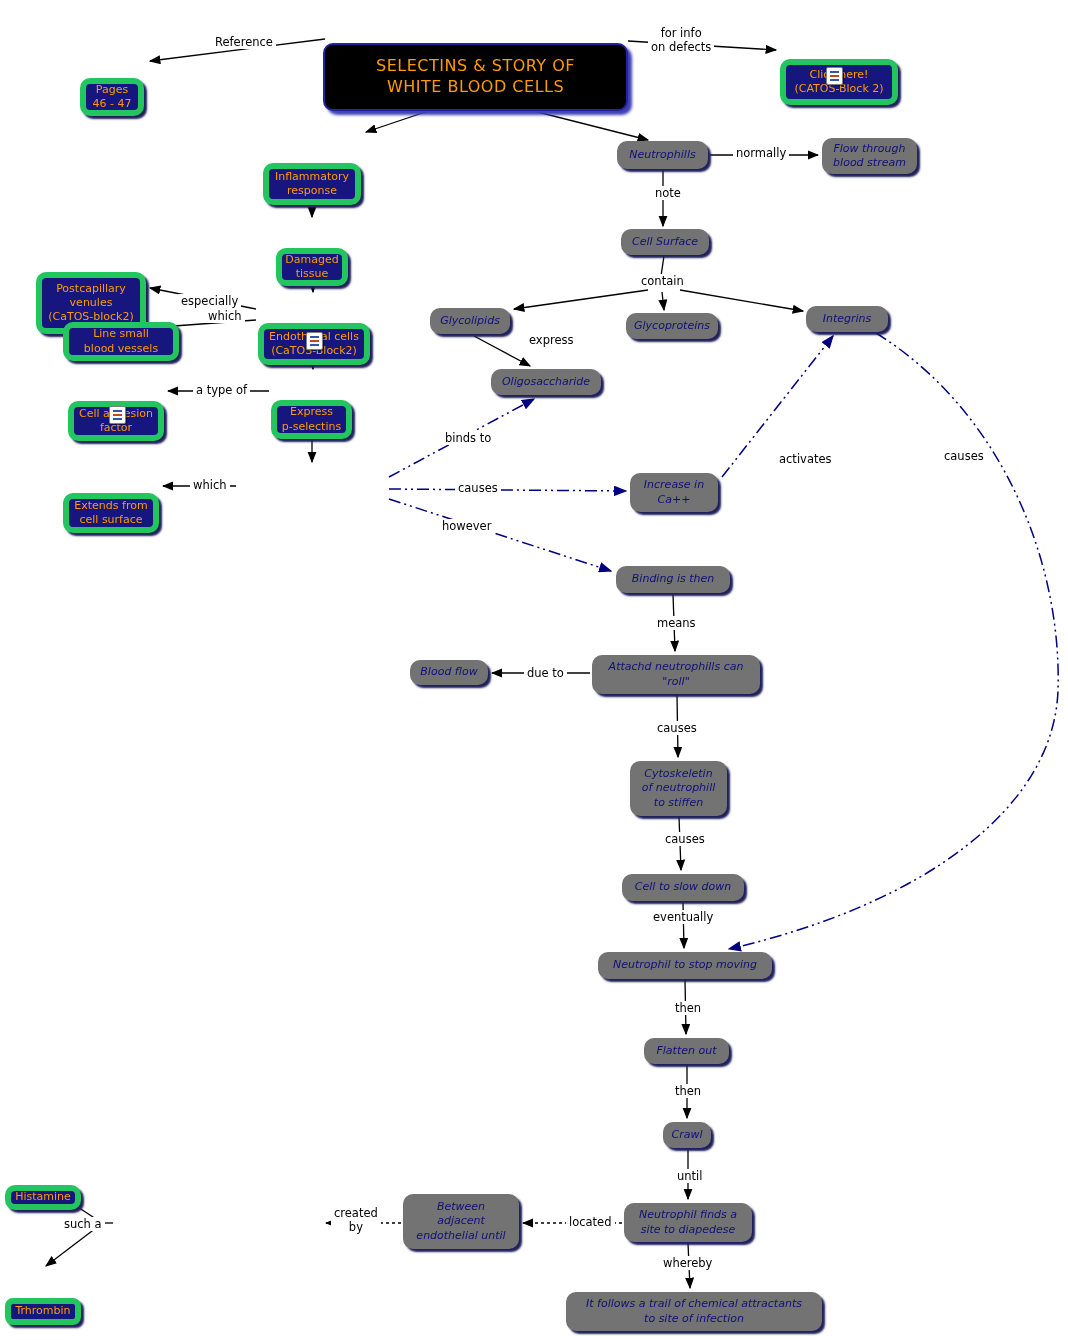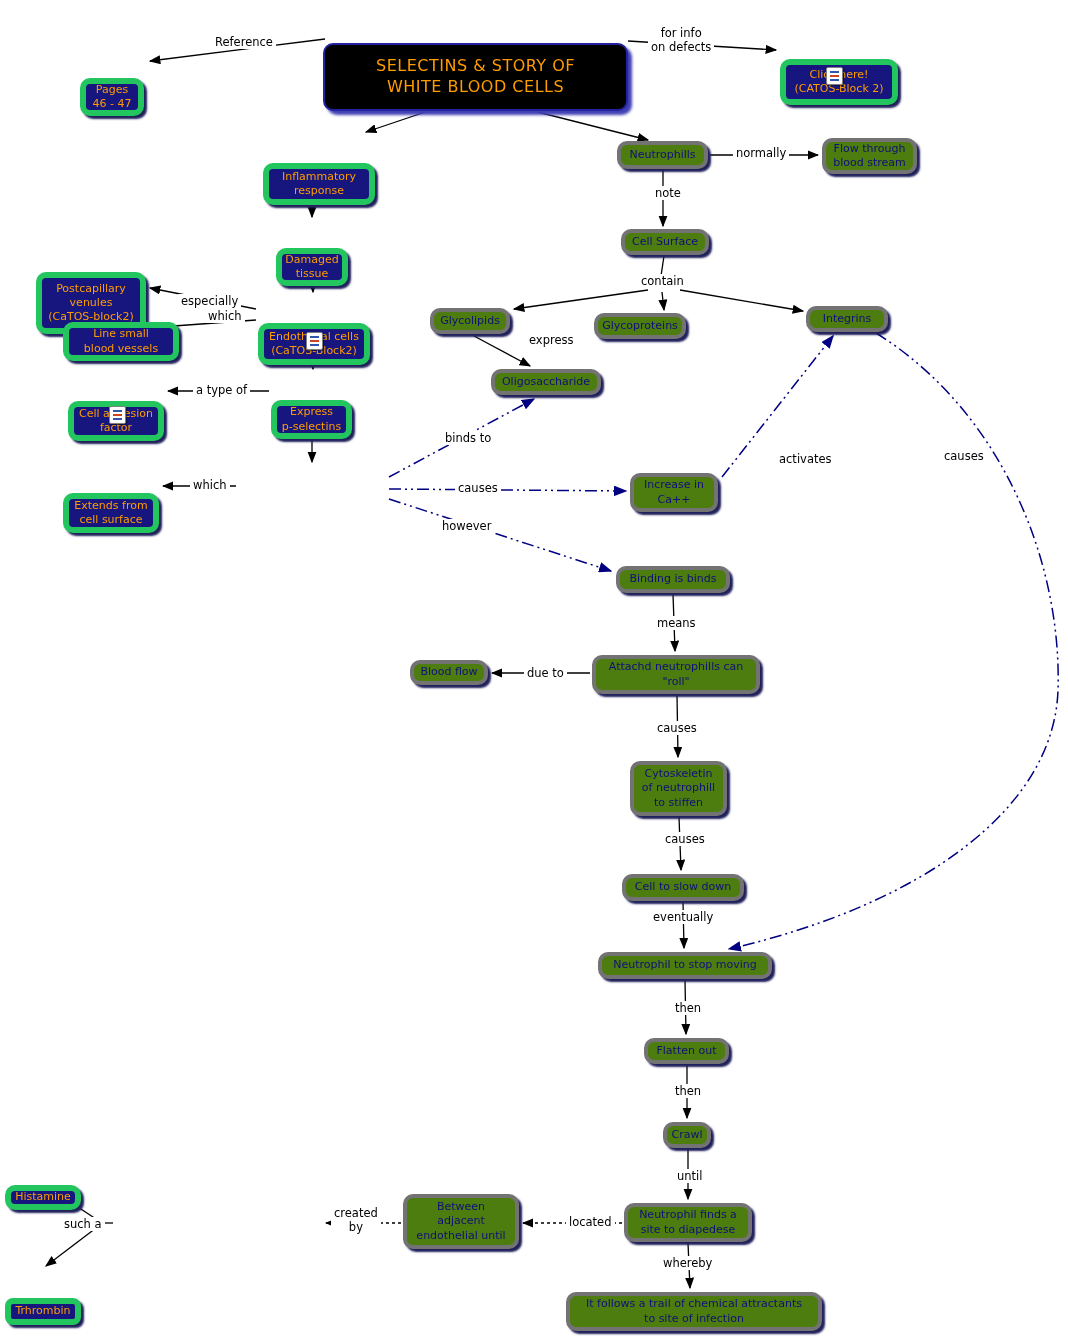--- a/index.html
+++ b/index.html
@@ -3,21 +3,21 @@
 <meta charset="utf-8">
 <style>
   html,body{margin:0;padding:0;background:#fff;}
   .canvas{position:relative;width:1068px;height:1340px;background:#ffffff;overflow:hidden;
           font-family:"DejaVu Sans","Liberation Sans",sans-serif;}
   svg.wires{position:absolute;left:0;top:0;width:1068px;height:1340px;}
   .node{position:absolute;display:flex;align-items:center;justify-content:center;text-align:center;
         border-radius:10px;font-size:11px;line-height:1.3;padding:2px 4px;box-sizing:border-box;
         white-space:pre-line;cursor:default;}
   .navy{background:#16167e;color:#ff9c00;border:6px solid #22c55e;box-shadow:3px 3px 2px #20205c;margin-top:28px;}
-  .orange{background:#4d7c0f;color:#101078;border:4px solid #737373;box-shadow:3px 3px 2px #20205c;}
+  .orange{background:#737373;color:#101078;border:2px solid #737373;box-shadow:3px 3px 2px #20205c;font-style:italic;}
   .black{background:#000000;color:#ff9c00;border:2px solid #2323a0;box-shadow:4px 4px 3px #4040b4;}
   .title{font-size:16px;letter-spacing:.5px;margin-top:38px;}
   .linklabel{position:absolute;background:#ffffff;color:#000000;font-size:11.5px;line-height:1.25;
              padding:0 3px;text-align:center;white-space:pre-line;}
   .res-icon{position:absolute;width:15px;height:16px;background:#ffffff;border:1px solid #808080;
             border-radius:2px;display:flex;align-items:center;justify-content:center;
             box-shadow:1px 1px 1px rgba(0,0,0,.45);}
 </style>
 </head>
 <body>
@@ -113,48 +113,48 @@
 by</div>
   <div class="linklabel" style="left:61px;top:1217px;">such a</div>
   <div class="linklabel" style="left:660px;top:1256px;">whereby</div>
 
   <div class="node black title" style="left:323px;top:5px;width:305px;height:68px;">SELECTINS &amp; STORY OF
 WHITE BLOOD CELLS</div>
   <div class="node navy" style="left:80px;top:50px;width:64px;height:38px;">Pages
 46 - 47</div>
   <div class="node navy" style="left:780px;top:31px;width:118px;height:46px;">Click here!
 (CATOS-Block 2)</div>
-  <div class="node navy" style="left:263px;top:135px;width:112px;height:42px;">Inflammatory
+  <div class="node navy" style="left:263px;top:135px;width:98px;height:42px;">Inflammatory
 response</div>
   <div class="node orange" style="left:617px;top:141px;width:91px;height:28px;">Neutrophills</div>
   <div class="node orange" style="left:822px;top:138px;width:95px;height:36px;">Flow through
 blood stream</div>
   <div class="node navy" style="left:276px;top:220px;width:72px;height:38px;">Damaged
 tissue</div>
   <div class="node orange" style="left:621px;top:229px;width:88px;height:26px;">Cell Surface</div>
   <div class="node navy" style="left:36px;top:244px;width:110px;height:62px;">Postcapillary
 venules
 (CaTOS-block2)</div>
   <div class="node navy" style="left:63px;top:294px;width:116px;height:39px;">Line small
 blood vessels</div>
   <div class="node navy" style="left:258px;top:295px;width:112px;height:42px;">Endothelial cells
 (CaTOS-Block2)</div>
   <div class="node orange" style="left:430px;top:308px;width:80px;height:26px;">Glycolipids</div>
-  <div class="node orange" style="left:594px;top:313px;width:92px;height:26px;">Glycoproteins</div>
+  <div class="node orange" style="left:626px;top:313px;width:92px;height:26px;">Glycoproteins</div>
   <div class="node orange" style="left:806px;top:306px;width:82px;height:26px;">Integrins</div>
   <div class="node navy" style="left:68px;top:373px;width:96px;height:40px;">Cell adhesion
 factor</div>
   <div class="node navy" style="left:271px;top:372px;width:81px;height:39px;">Express
 p-selectins</div>
   <div class="node orange" style="left:491px;top:369px;width:110px;height:26px;">Oligosaccharide</div>
   <div class="node navy" style="left:63px;top:465px;width:96px;height:40px;">Extends from
 cell surface</div>
   <div class="node orange" style="left:630px;top:473px;width:88px;height:39px;">Increase in
 Ca++</div>
-  <div class="node orange" style="left:616px;top:566px;width:114px;height:27px;">Binding is binds</div>
+  <div class="node orange" style="left:616px;top:566px;width:114px;height:27px;">Binding is then</div>
   <div class="node orange" style="left:410px;top:660px;width:78px;height:25px;">Blood flow</div>
   <div class="node orange" style="left:592px;top:655px;width:168px;height:39px;">Attachd neutrophills can
 "roll"</div>
   <div class="node orange" style="left:630px;top:761px;width:97px;height:55px;">Cytoskeletin
 of neutrophill
 to stiffen</div>
   <div class="node orange" style="left:622px;top:874px;width:122px;height:27px;">Cell to slow down</div>
   <div class="node orange" style="left:598px;top:952px;width:174px;height:27px;">Neutrophil to stop moving</div>
   <div class="node orange" style="left:644px;top:1038px;width:85px;height:26px;">Flatten out</div>
   <div class="node orange" style="left:663px;top:1122px;width:48px;height:26px;">Crawl</div>

